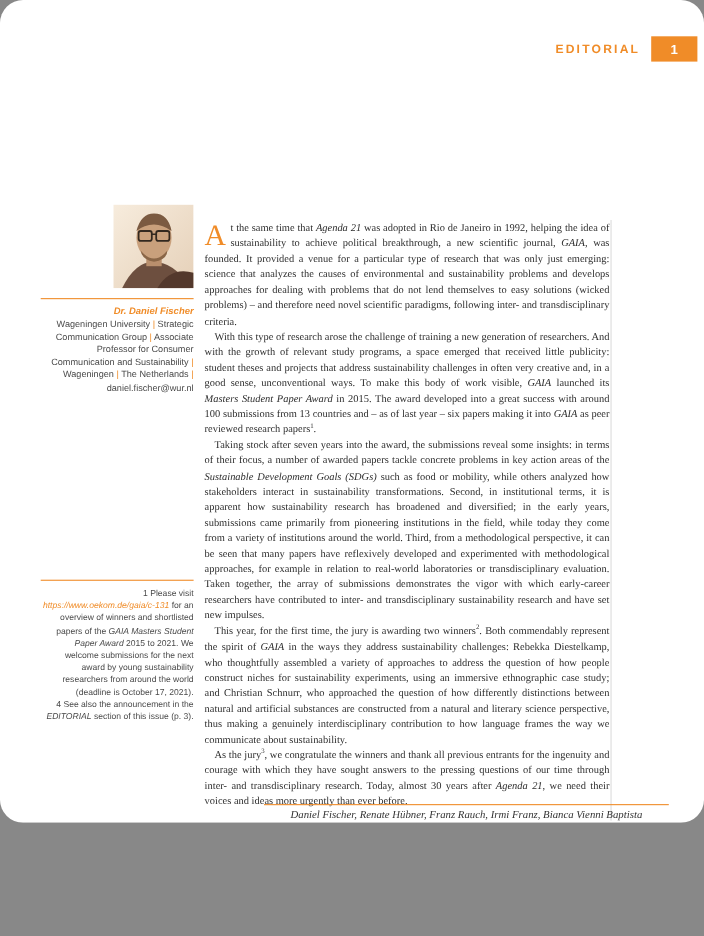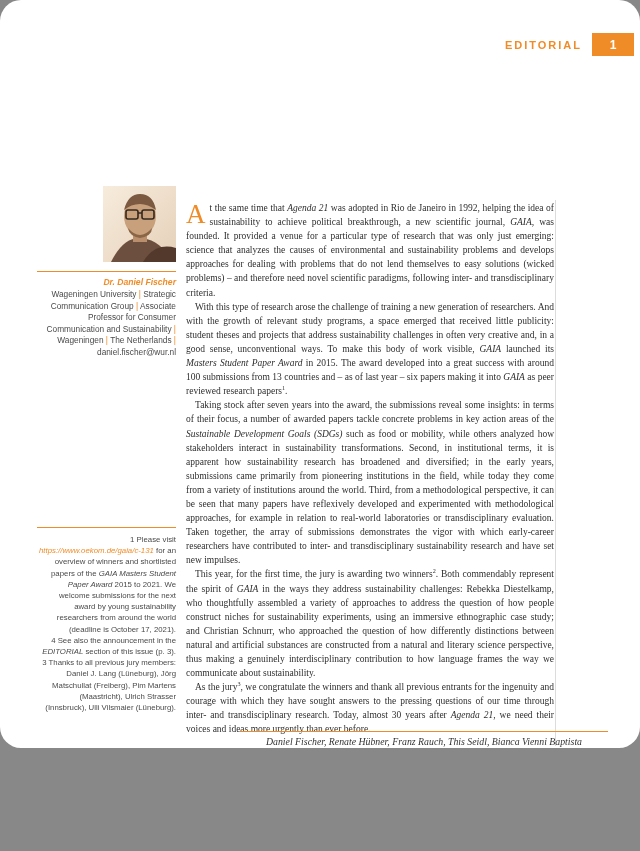--- a/index.html
+++ b/index.html
@@ -89,37 +89,36 @@
     <hr class="rule author-rule">
     <div class="author-name">Dr. Daniel Fischer</div>
     <div class="affiliation"><span>Wageningen University</span><span class="seg-accent"> | </span><span>Strategic Communication Group</span><span class="seg-accent"> | </span><span>Associate Professor for Consumer Communication and Sustainability</span><span class="seg-accent"> | </span><span>Wageningen</span><span class="seg-accent"> | </span><span>The Netherlands</span><span class="seg-accent"> | </span><span>daniel.fischer@wur.nl</span></div>
   </div>
 
   <div class="sidebar-notes">
     <hr class="rule">
     <div class="footnotes">
         <div class="footnote"><span>1 Please visit </span><span class="seg-link">https://www.oekom.de/gaia/c-131</span><span> for an overview of winners and shortlisted papers of the </span><span class="seg-i">GAIA Masters Student Paper Award</span><span> 2015 to 2021. We welcome submissions for the next award by young sustainability researchers from around the world (deadline is October 17, 2021).</span></div>
         <div class="footnote"><span>4 See also the announcement in the </span><span class="seg-i">EDITORIAL</span><span> section of this issue (p. 3).</span></div>
-        <div class="footnote"><span>3 Thanks to all previous jury members: Daniel J. Lang (Lüneburg), Jörg Matschullat (Freiberg), Pim Martens (Maastricht), Ulrich Strasser (Innsbruck), Ulli Vilsmaier (Lüneburg).</span></div>
       </div>
   </div>
 
   <div class="main">
       <p class="bodypara first"><span class="dropcap">A</span><span>t the same time that </span><span class="seg-i">Agenda 21</span><span> was adopted in Rio de Janeiro in 1992, helping the idea of sustainability to achieve political breakthrough, a new scientific journal, </span><span class="seg-i">GAIA</span><span>, was founded. It provided a venue for a particular type of research that was only just emerging: science that analyzes the causes of environmental and sustainability problems and develops approaches for dealing with problems that do not lend themselves to easy solutions (wicked problems) – and therefore need novel scientific paradigms, following inter- and transdisciplinary criteria.</span></p>
       <p class="bodypara"><span>With this type of research arose the challenge of training a new generation of researchers. And with the growth of relevant study programs, a space emerged that received little publicity: student theses and projects that address sustainability challenges in often very creative and, in a good sense, unconventional ways. To make this body of work visible, </span><span class="seg-i">GAIA</span><span> launched its </span><span class="seg-i">Masters Student Paper Award</span><span> in 2015. The award developed into a great success with around 100 submissions from 13 countries and – as of last year – six papers making it into </span><span class="seg-i">GAIA</span><span> as peer reviewed research papers</span><sup>1</sup><span>.</span></p>
       <p class="bodypara"><span>Taking stock after seven years into the award, the submissions reveal some insights: in terms of their focus, a number of awarded papers tackle concrete problems in key action areas of the </span><span class="seg-i">Sustainable Development Goals (SDGs)</span><span> such as food or mobility, while others analyzed how stakeholders interact in sustainability transformations. Second, in institutional terms, it is apparent how sustainability research has broadened and diversified; in the early years, submissions came primarily from pioneering institutions in the field, while today they come from a variety of institutions around the world. Third, from a methodological perspective, it can be seen that many papers have reflexively developed and experimented with methodological approaches, for example in relation to real-world laboratories or transdisciplinary evaluation. Taken together, the array of submissions demonstrates the vigor with which early-career researchers have contributed to inter- and transdisciplinary sustainability research and have set new impulses.</span></p>
       <p class="bodypara"><span>This year, for the first time, the jury is awarding two winners</span><sup>2</sup><span>. Both commendably represent the spirit of </span><span class="seg-i">GAIA</span><span> in the ways they address sustainability challenges: Rebekka Diestelkamp, who thoughtfully assembled a variety of approaches to address the question of how people construct niches for sustainability experiments, using an immersive ethnographic case study; and Christian Schnurr, who approached the question of how differently distinctions between natural and artificial substances are constructed from a natural and literary science perspective, thus making a genuinely interdisciplinary contribution to how language frames the way we communicate about sustainability.</span></p>
       <p class="bodypara"><span>As the jury</span><sup>3</sup><span>, we congratulate the winners and thank all previous entrants for the ingenuity and courage with which they have sought answers to the pressing questions of our time through inter- and transdisciplinary research. Today, almost 30 years after </span><span class="seg-i">Agenda 21</span><span>, we need their voices and ideas more urgently than ever before.</span></p>
     </div>
 
   <div class="column-rule"></div>
 
   <div class="signature">
     <hr class="signature-rule">
-    <div class="signature-authors">Daniel Fischer, Renate Hübner, Franz Rauch, This Seidl, Bianca Vienni Baptista</div>
+    <div class="signature-authors">Daniel Fischer, Renate Hübner, Franz Rauch, Irmi Franz, Bianca Vienni Baptista</div>
   </div>
 
   <div class="copyright">
       <div>© 2021 D. Fischer et al.; licensee oekom verlag. This article is distributed under the terms of the</div>
       <div>Creative Commons Attribution License CC BY 4.0 (http://creativecommons.org/licenses/by/4.0).</div>
       <div>https://doi.org/10.14512/gaia.30.1.1</div>
     </div>
 
   <div class="folio"><span class="seg-i">GAIA</span><span> 30/1 (2021): 3</span></div>
 

